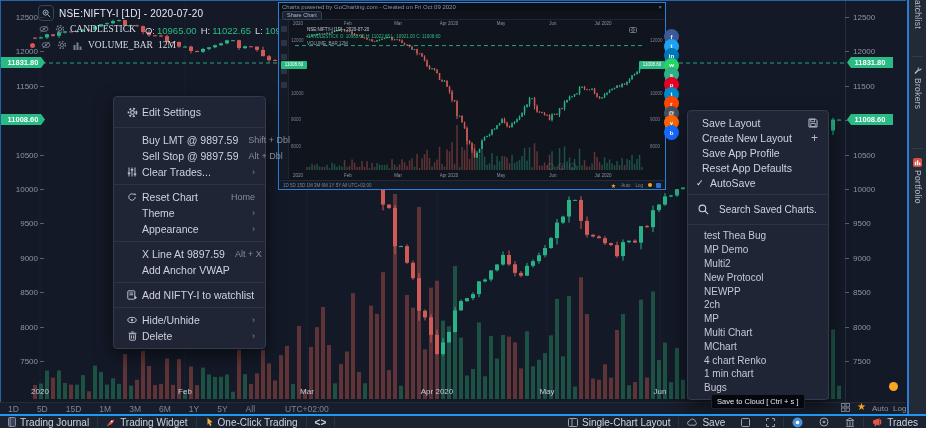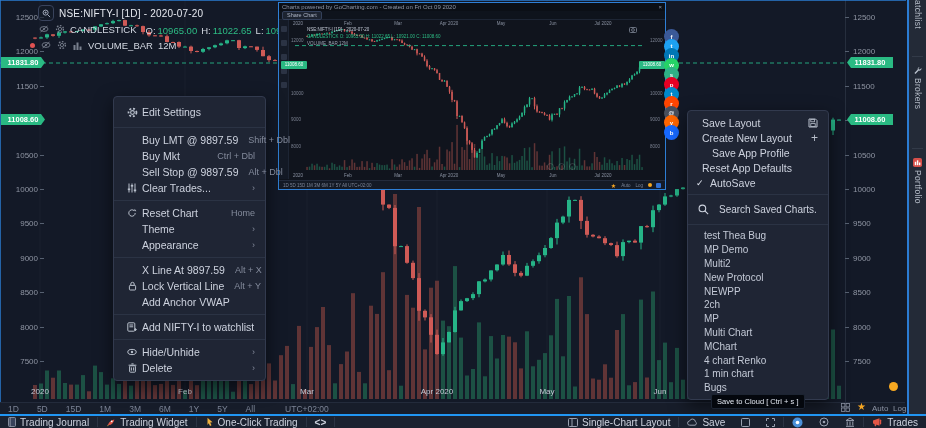--- a/index.html
+++ b/index.html
@@ -14,21 +14,21 @@
   .plabel{position:absolute;background:#2aba83;color:#fff;font-size:7.5px;font-weight:bold;line-height:11px;height:11px;text-align:center;z-index:3;}
   .plabelL{width:44px;left:1px;clip-path:polygon(0 0,calc(100% - 4px) 0,100% 50%,calc(100% - 4px) 100%,0 100%);}
   .plabelR{width:46px;left:847px;clip-path:polygon(4px 0,100% 0,100% 100%,4px 100%,0 50%);}
   .xlab{position:absolute;top:387px;font-size:8px;color:#c2c7d2;transform:translateX(-50%);}
   
   #legend{position:absolute;left:38px;top:5px;z-index:2;}
   .lrow{display:flex;align-items:center;height:16px;gap:5px;}
   .lic{width:11px;height:11px;display:inline-flex;align-items:center;justify-content:center;opacity:.75;}
   #zoombox{width:16px;height:16px;border:1px solid #39435c;border-radius:4px;display:flex;align-items:center;justify-content:center;background:rgba(20,26,40,.6);}
   .ltitle{font-size:10px;color:#e6e9f0;letter-spacing:.2px;}
-  .lname{font-size:9.5px;color:#d3d8e2;}
+  .lname{font-size:9.5px;color:#d3d8e2;font-family:Liberation Serif, serif;}
   .lkey{font-size:9.5px;color:#d3d8e2;margin-left:4px;}
   .lval{font-size:9.5px;color:#2dbd85;margin-left:2px;}
   
   .menu{position:absolute;background:#1f2534;border:1px solid #323a4e;border-radius:4px;box-shadow:0 6px 18px rgba(0,0,0,.55);z-index:6;}
   .msec{padding:4px 0;border-bottom:1px solid #2b3344;}
   .msec:last-child{border-bottom:none;}
   .mi{display:flex;align-items:center;height:16px;padding:0 10px 0 8px;cursor:pointer;}
   .mi-ic{width:20px;display:inline-flex;justify-content:center;align-items:center;color:#b9c0cc;font-size:10px;flex:none;}
   .mi-lb{font-size:10.5px;color:#cdd2de;white-space:nowrap;}
   .mi-sc{margin-left:auto;font-size:9px;color:#848b9c;padding-left:10px;white-space:nowrap;}
@@ -628,25 +628,20 @@
       </div>
     </div>
     <div class="msec">
       <div class="mi">
           <span class="mi-ic"></span>
           <span class="mi-lb">Buy LMT @ 9897.59</span>
           <span class="mi-sc">Shift + Dbl</span>
         </div>
       <div class="mi">
           <span class="mi-ic"></span>
-          <span class="mi-lb">Buy Mkt</span>
-          <span class="mi-sc">Ctrl + Dbl</span>
-        </div>
-      <div class="mi">
-          <span class="mi-ic"></span>
           <span class="mi-lb">Sell Stop @ 9897.59</span>
           <span class="mi-sc">Alt + Dbl</span>
         </div>
       <div class="mi">
         <span class="mi-ic">
             <svg width="10" height="10" viewBox="0 0 10 10">
               <line x1="2" y1="0.5" x2="2" y2="9.5" stroke="#b9c0cc"></line>
               <line x1="5" y1="0.5" x2="5" y2="9.5" stroke="#b9c0cc"></line>
               <line x1="8" y1="0.5" x2="8" y2="9.5" stroke="#b9c0cc"></line>
               <rect x="0.8" y="5.5" width="2.4" height="1.6" fill="#b9c0cc"></rect>
@@ -678,30 +673,20 @@
           <span class="mi-ic"></span>
           <span class="mi-lb">Appearance</span>
           <span class="mi-sc">›</span>
         </div>
     </div>
     <div class="msec">
       <div class="mi">
           <span class="mi-ic"></span>
           <span class="mi-lb">X Line At 9897.59</span>
           <span class="mi-sc">Alt + X</span>
-        </div>
-      <div class="mi">
-        <span class="mi-ic">
-            <svg width="9" height="10" viewBox="0 0 9 10">
-              <rect x="1.4" y="4.4" width="6.2" height="4.6" rx="0.8" fill="none" stroke="#b9c0cc"></rect>
-              <path d="M2.8 4.4V3a1.7 1.7 0 0 1 3.4 0v1.4" fill="none" stroke="#b9c0cc"></path>
-            </svg>
-          </span>
-        <span class="mi-lb">Lock Vertical Line</span>
-          <span class="mi-sc">Alt + Y</span>
         </div>
       <div class="mi">
           <span class="mi-ic"></span>
           <span class="mi-lb">Add Anchor VWAP</span>
         </div>
     </div>
     <div class="msec">
       <div class="mi">
         <span class="mi-ic">
             <svg width="10" height="10" viewBox="0 0 10 10">
@@ -1243,21 +1228,21 @@
               <rect x="2.8" y="1.4" width="3.6" height="2.4" fill="none" stroke="#b9c0cc" stroke-width=".8"></rect>
               <rect x="2.8" y="5.6" width="4.4" height="3" fill="none" stroke="#b9c0cc" stroke-width=".8"></rect>
             </svg>
           </span>
         </div>
       <div class="mi">
           <span class="mi-lb" style="margin-left:6px">Create New Layout</span>
           <span class="mi-sc" style="font-size:12px;color:#b9c0cc">+</span>
         </div>
       <div class="mi">
-          <span class="mi-lb" style="margin-left:16px">Save App Profile</span>
+          <span class="mi-lb" style="margin-left:6px">Save App Profile</span>
         </div>
       <div class="mi">
           <span class="mi-lb" style="margin-left:6px">Reset App Defaults</span>
         </div>
       <div class="mi">
           <span style="font-size:9px;color:#dfe4ee;width:14px">✓</span>
           <span class="mi-lb">AutoSave</span>
         </div>
     </div>
     <div class="msec">

